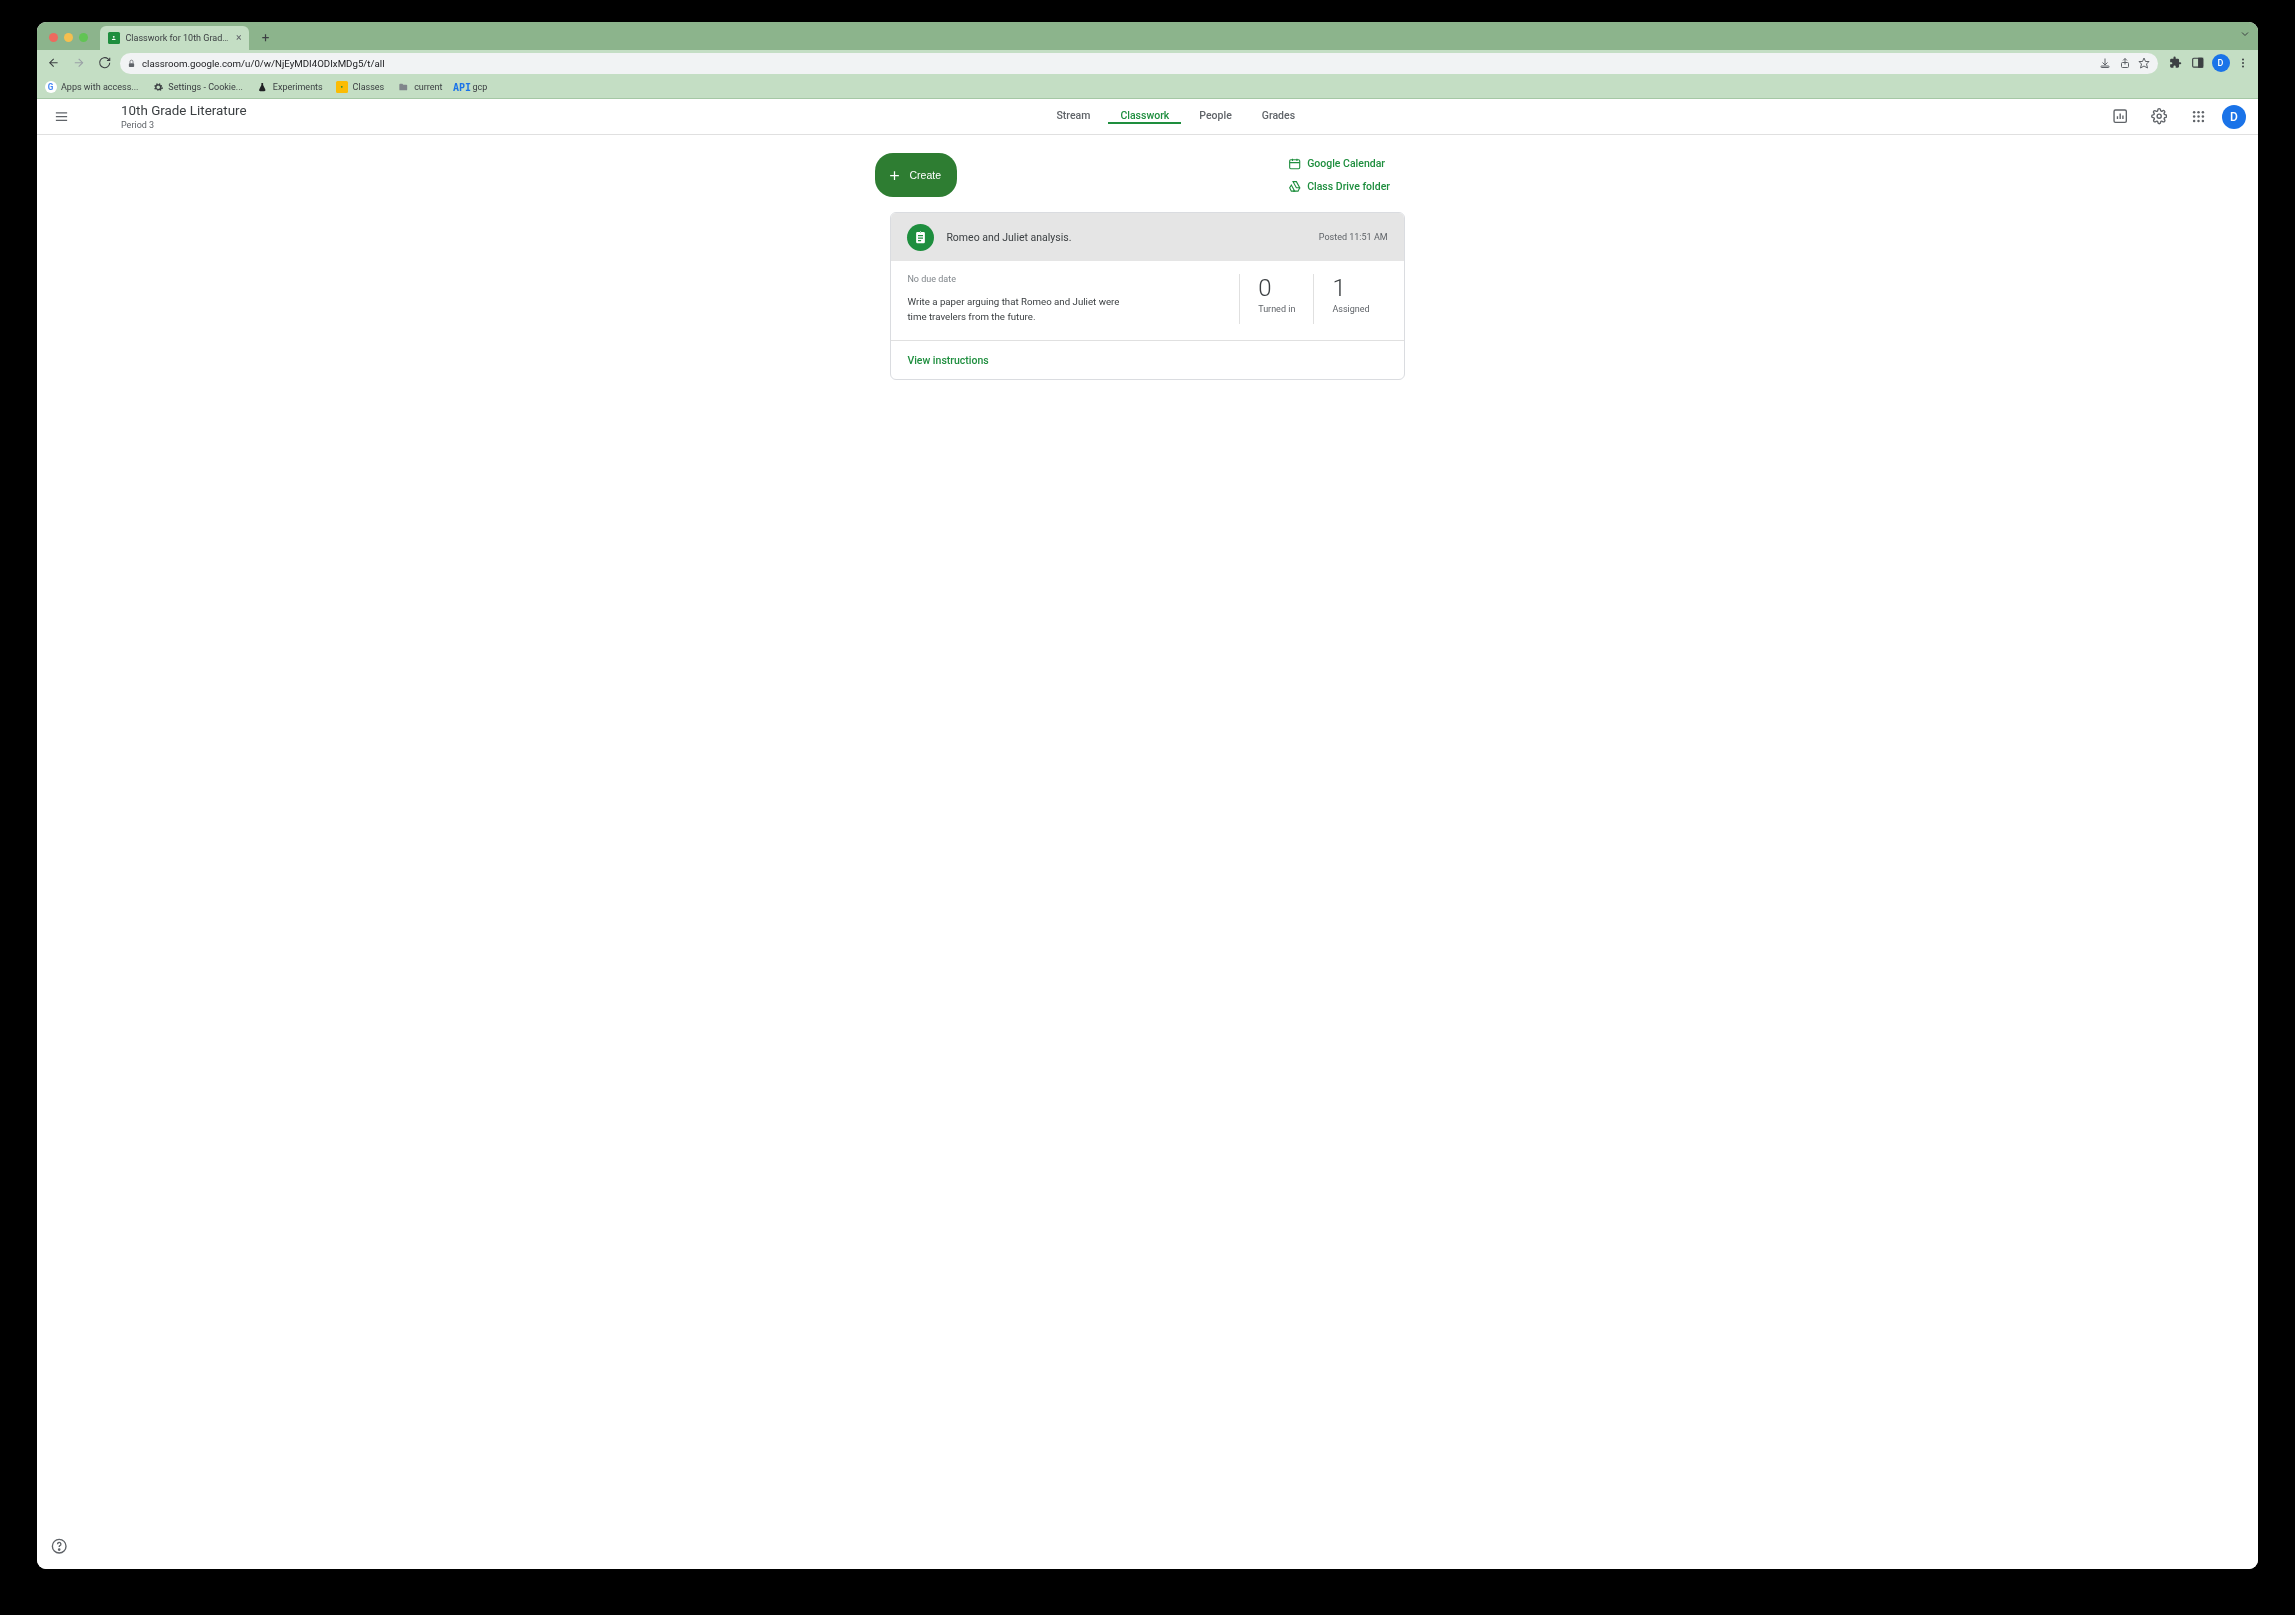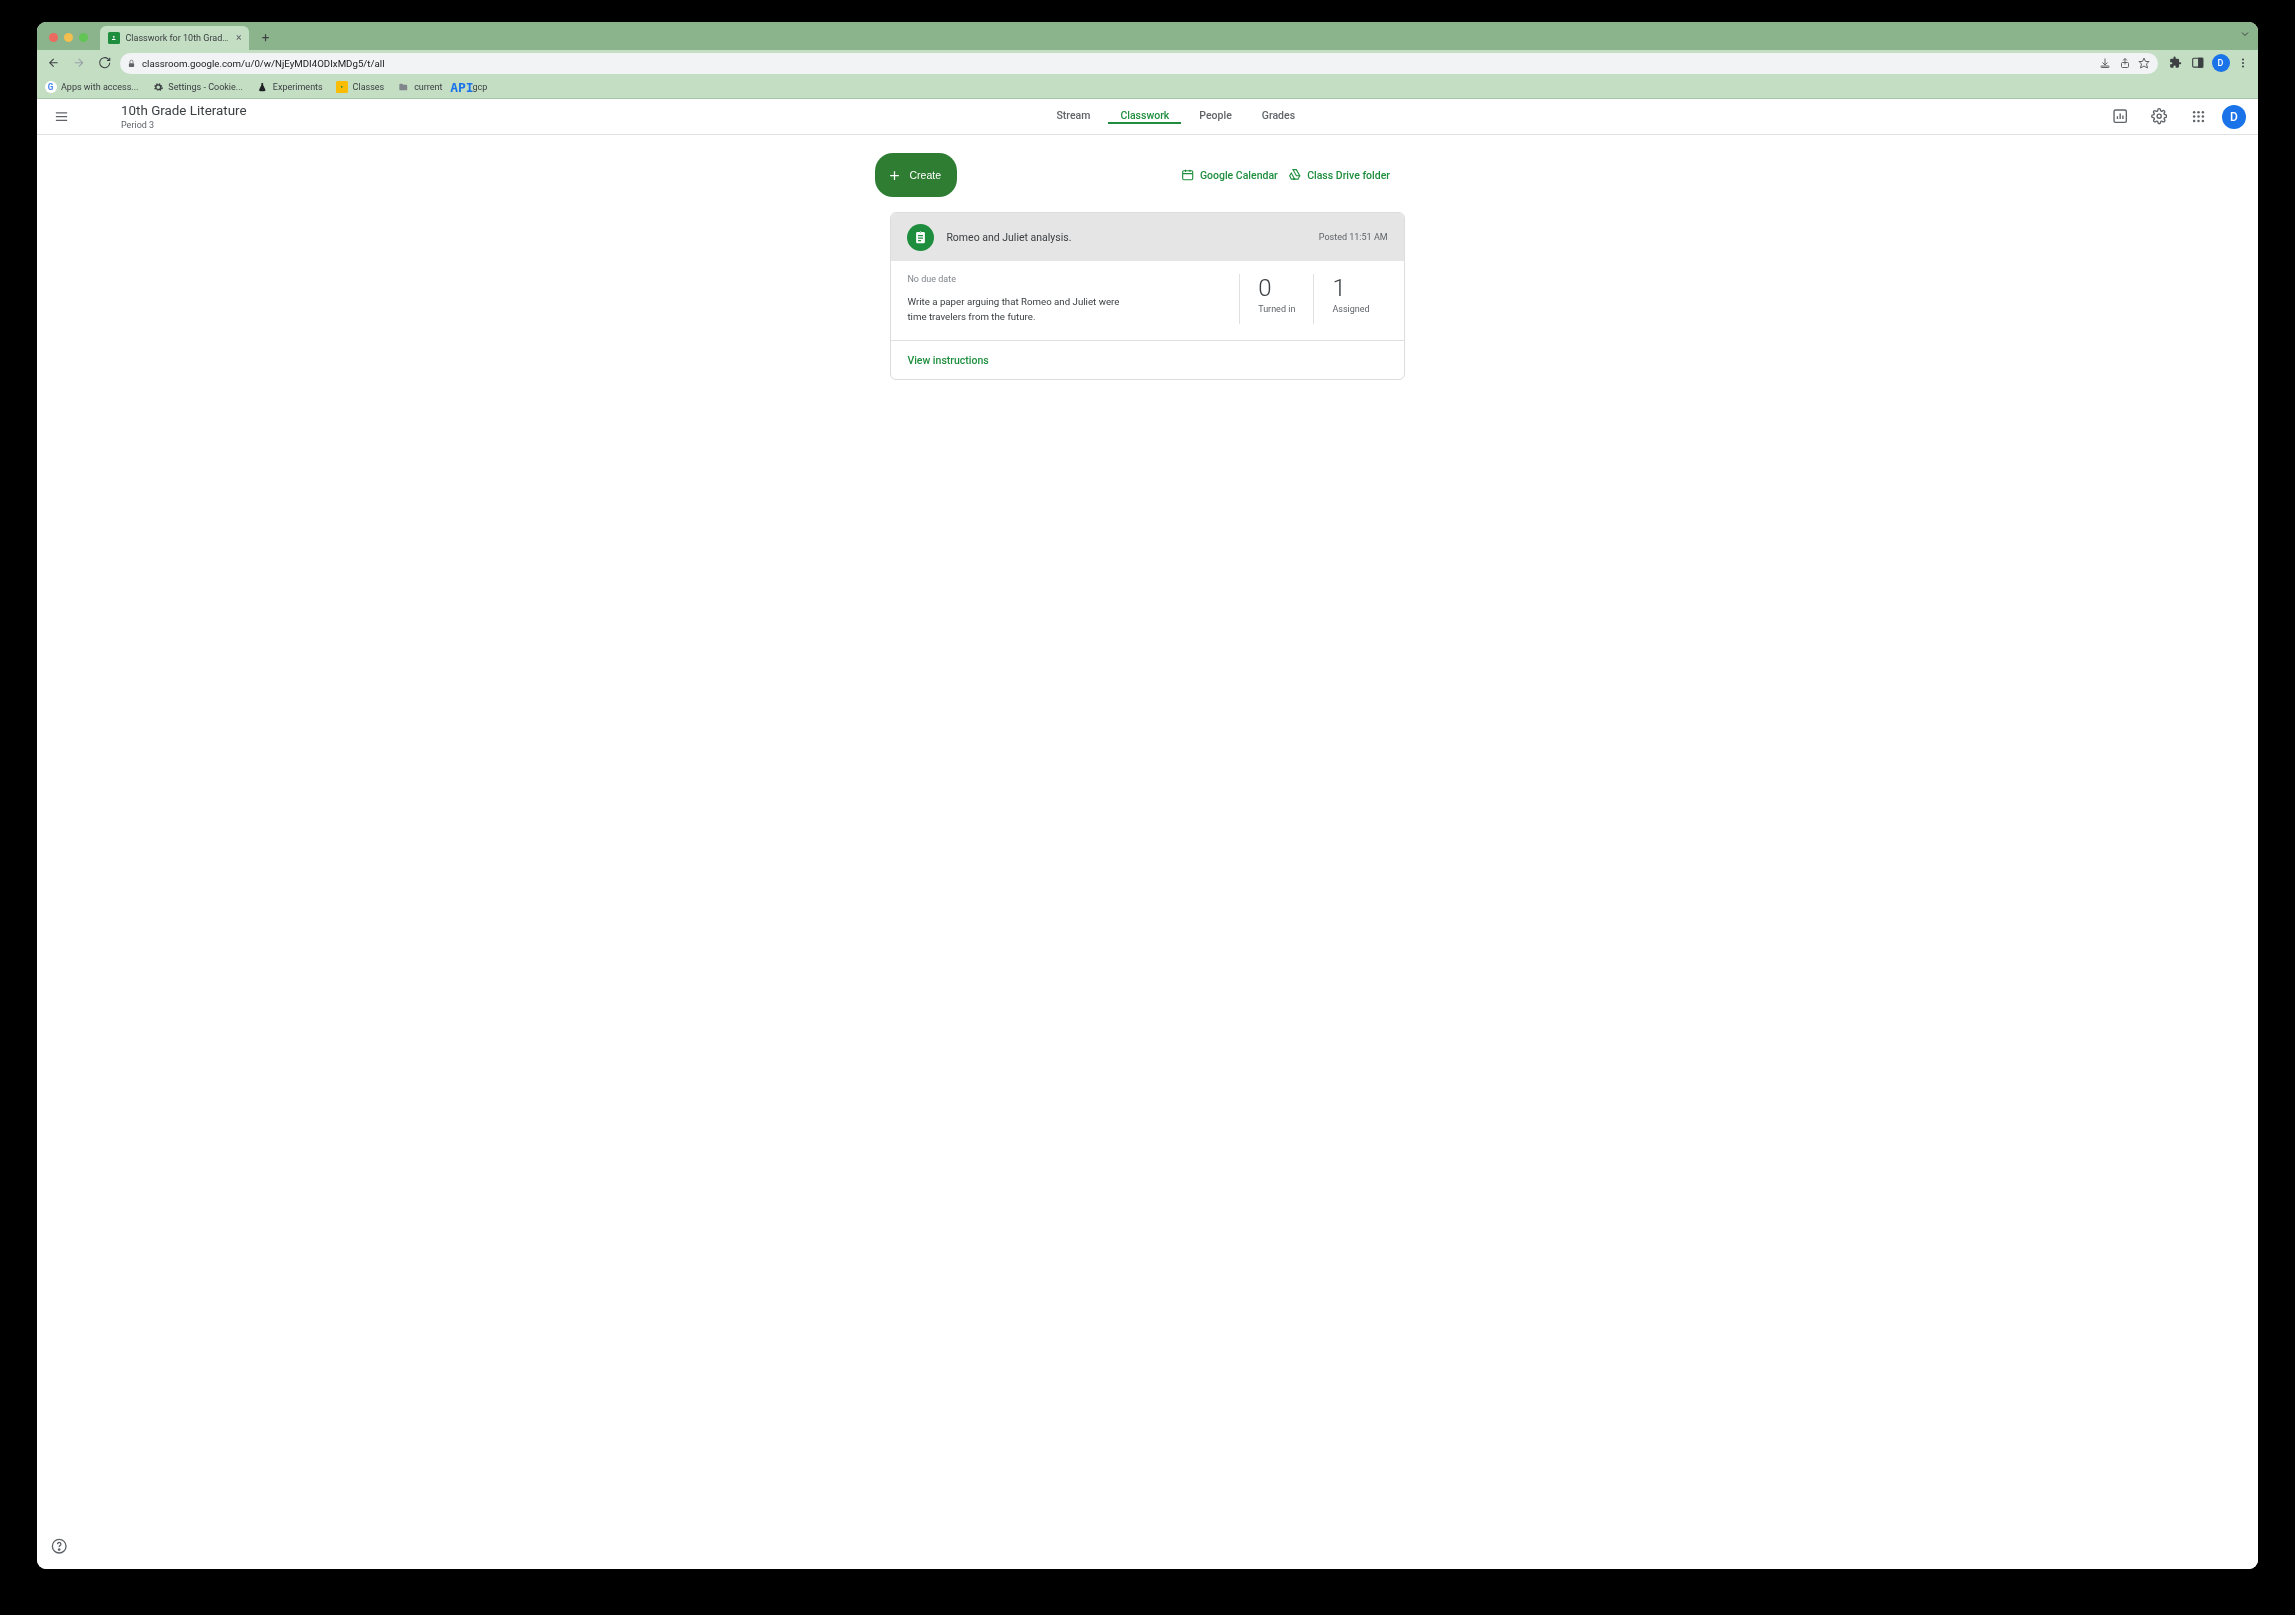--- a/index.html
+++ b/index.html
@@ -105,21 +105,21 @@
     color: #3c4043;
     border-bottom: 0.7px solid #a5c7a5;
   }
   .bookmark { display: flex; align-items: center; gap: 4.5px; cursor: pointer; white-space: nowrap;}
   .bm-ico { width: 12px; height: 12px; display:inline-flex; align-items:center; justify-content:center; font-size:8.2px;}
   .bm-g { background: #fff; border-radius: 50%; color: #4285f4; font-weight: bold; }
   .bm-gear { color: #3c4043; }
   .bm-flask { color: #202124; }
   .bm-classes { background: #fbbc04; border-radius: 1.5px; }
   .bm-folder { color: #80868b; }
-  .bm-api { color: #1a73e8; font-weight: bold; font-size: 13px; font-family: monospace;}
+  .bm-api { color: #1a73e8; font-weight: bold; font-size: 10px; font-family: monospace;}
   
   .app { flex: 1; background: #fff; position: relative; }
   .app-header {
     height: 36px;
     border-bottom: 0.7px solid #e0e0e0;
     display: flex;
     align-items: center;
     padding: 0 12px 0 6px;
     gap: 39px;
   }
@@ -136,21 +136,21 @@
   .header-right { display:flex; align-items:center; gap: 9px;}
   .hicon { width:30px; height:30px; display:flex; align-items:center; justify-content:center; color:#5f6368; cursor:pointer;}
   .avatar { width: 24px; height:24px; border-radius:50%; background:#1a73e8; color:#fff; display:flex; align-items:center; justify-content:center; font-weight:500;}
   .content { max-width: 597px; margin: 0 auto; padding: 12px 0 30px; }
   .actions-row { display:flex; align-items:center; padding: 6px 0 15px; }
   .create-btn {
     background:#2e7d32; color:#fff; border:none; border-radius:18px; height:44px; padding: 0 16.4px 0 12px;
     display:flex; align-items:center; gap:7.5px; font-size:10.5px; font-weight:500; cursor:pointer;
     margin-left: -30px;
   }
-  .actions-right { margin-left:auto; display:flex; gap:10px; }
+  .actions-right { margin-left:auto; display:flex; gap:10px;flex-direction:column; }
   .link { color:#1e8e3e; font-size:10.5px; font-weight:500; display:flex; align-items:center; gap:6px; cursor:pointer;}
   .card {
     border: 0.7px solid #dadce0; border-radius: 6px; overflow:hidden; margin-left: -15px; margin-right: -15px;
     box-shadow: none;
   }
   .card-head {
     background:#e5e5e5; padding: 10.5px 16.4px; display:flex; align-items:center; gap:12px;
     cursor:pointer;
   }
   .assign-icon { width:27px; height:27px; border-radius:50%; background:#1e8e3e; display:flex; align-items:center; justify-content:center;}

